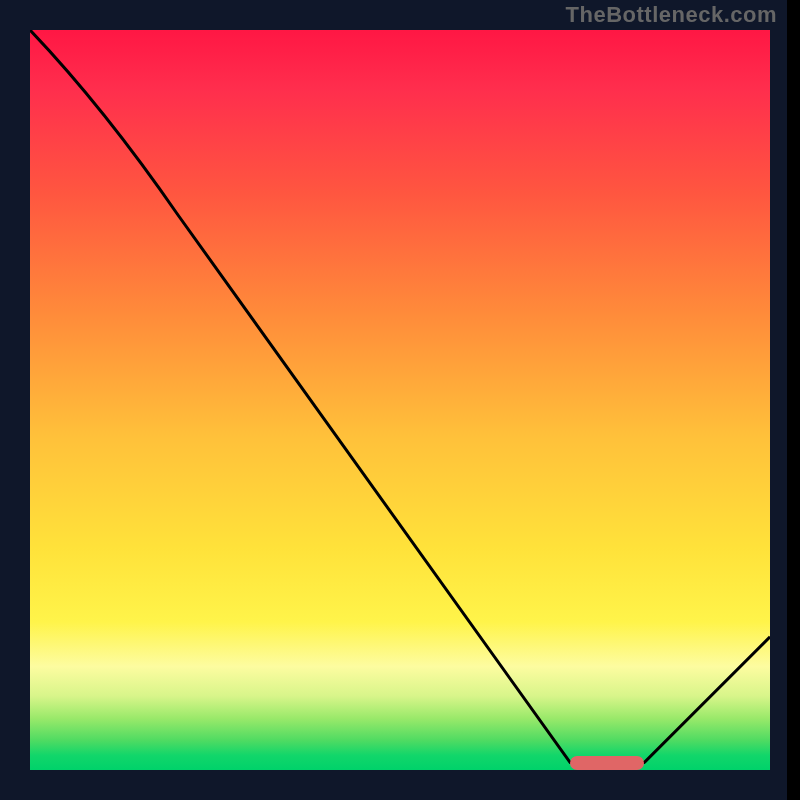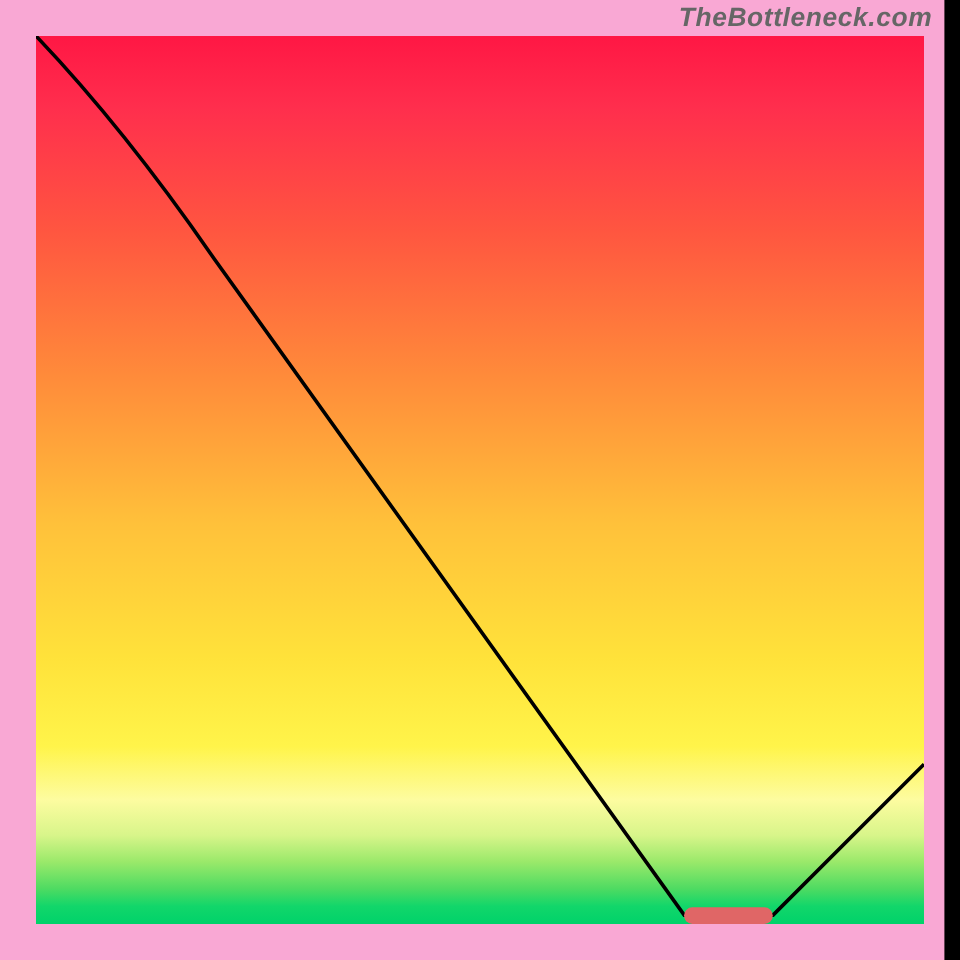--- a/index.html
+++ b/index.html
@@ -8,22 +8,21 @@
     width: 800px;
     height: 800px;
     background: #000;
     overflow: hidden;
     font-family: Arial, Helvetica, sans-serif;
   }
   .container {
     position: relative;
     width: 787px;
     height: 800px;
-    background: #f9a8d4;
-    font-style: italic;
+    background: #0f172a;
   }
   .watermark {
     position: absolute;
     top: 2px;
     right: 10px;
     color: #666;
     font-size: 22px;
     font-weight: bold;
     letter-spacing: 0.5px;
     z-index: 10;

